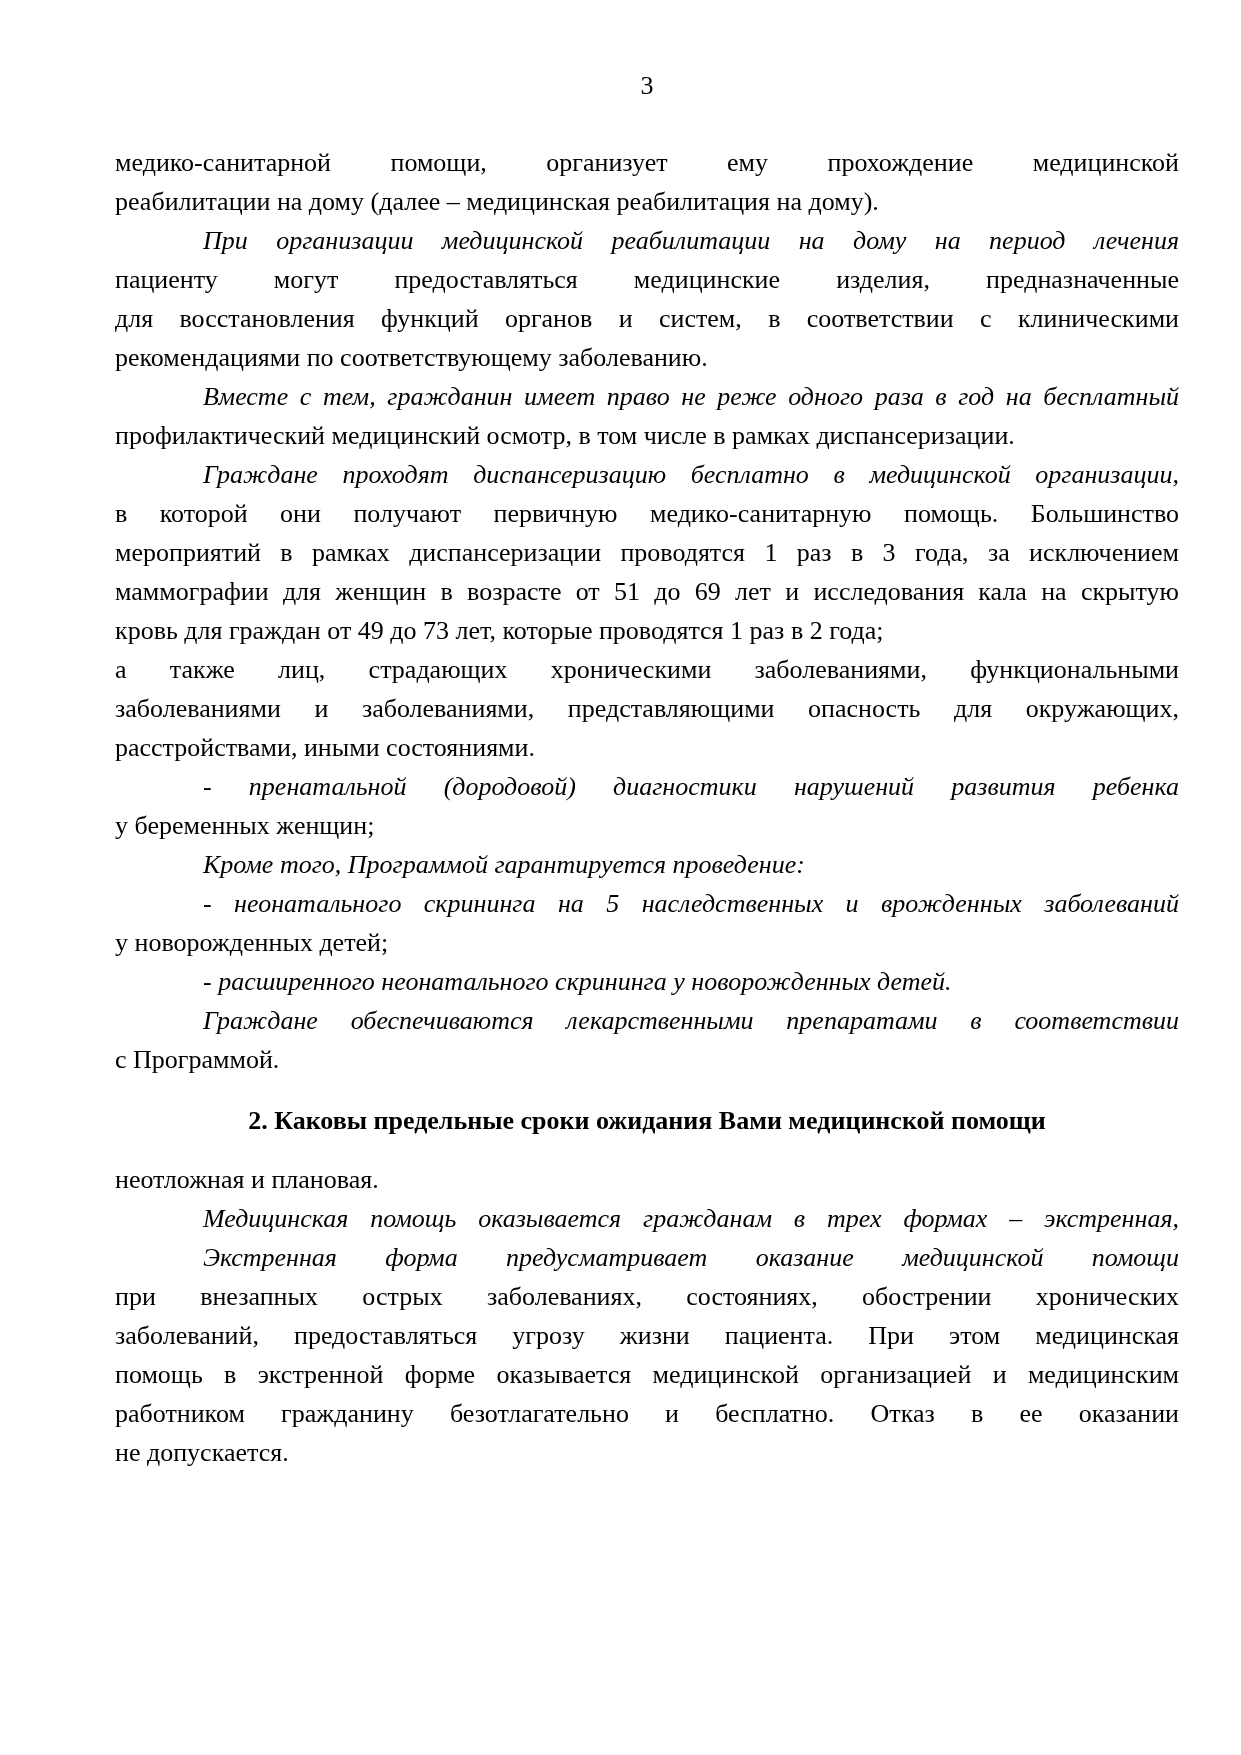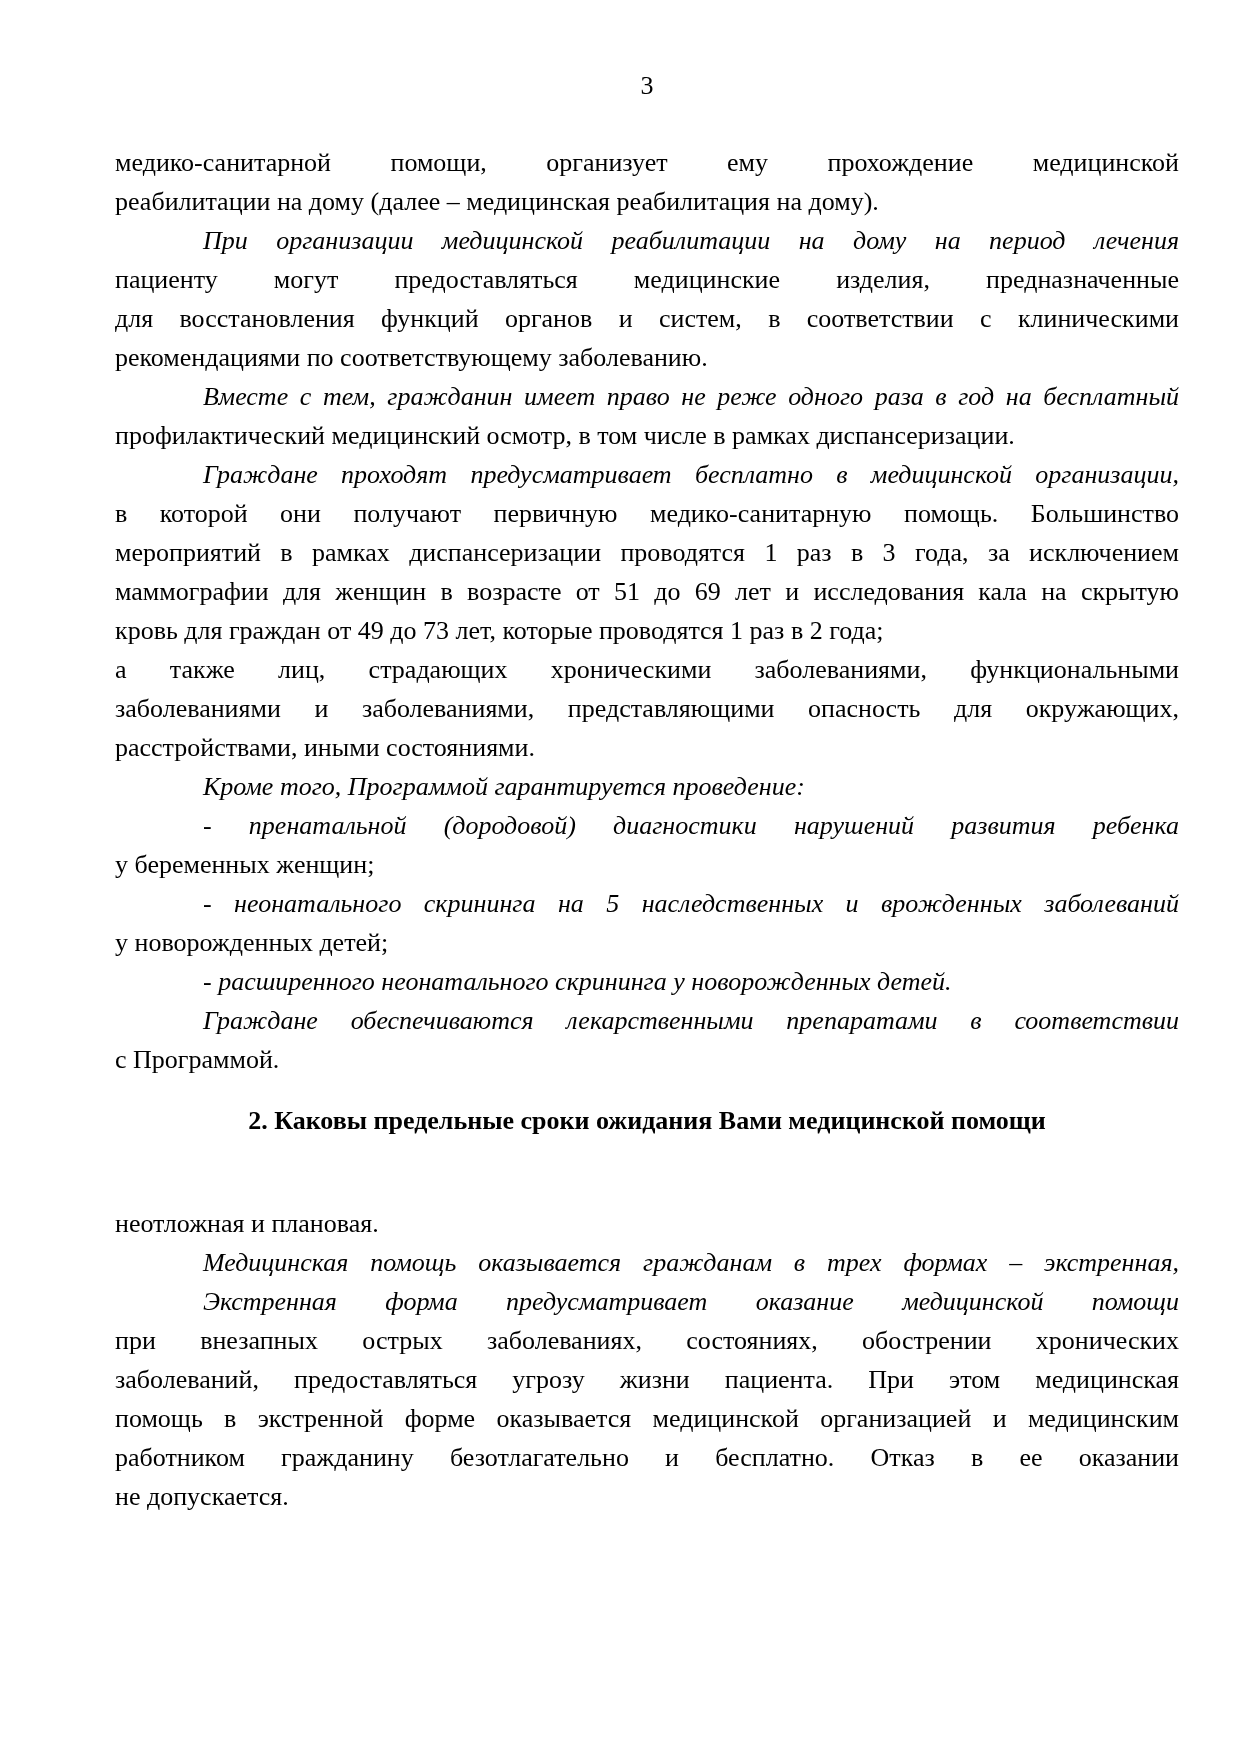--- a/index.html
+++ b/index.html
@@ -36,21 +36,21 @@
     padding-left: 88px;
     font-style: italic;
   }
   .ln.last {
     text-align-last: left;
   }
   .heading {
     font-weight: bold;
     text-align: center;
     margin-top: 22px;
-    margin-bottom: 64px;
+    margin-bottom: 20px;
     font-family: Liberation Serif, serif;
   }
 </style>
 </head>
 <body>
 
 <div class="page">
 
   <div class="page-number">3</div>
 
@@ -67,40 +67,40 @@
       <div class="ln">для восстановления функций органов и систем, в соответствии с клиническими</div>
       <div class="ln last">рекомендациями по соответствующему заболеванию.</div>
     </div>
 
     <div class="para">
       <div class="ln first">Вместе с тем, гражданин имеет право не реже одного раза в год на бесплатный</div>
       <div class="ln last">профилактический медицинский осмотр, в том числе в рамках диспансеризации.</div>
     </div>
 
     <div class="para">
-      <div class="ln first">Граждане проходят предусматривает бесплатно в медицинской организации,</div>
+      <div class="ln first">Граждане проходят диспансеризацию бесплатно в медицинской организации,</div>
       <div class="ln">в которой они получают первичную медико-санитарную помощь. Большинство</div>
       <div class="ln">мероприятий в рамках диспансеризации проводятся 1 раз в 3 года, за исключением</div>
       <div class="ln">маммографии для женщин в возрасте от 51 до 69 лет и исследования кала на скрытую</div>
       <div class="ln last">кровь для граждан от 49 до 73 лет, которые проводятся 1 раз в 2 года;</div>
     </div>
 
     <div class="para">
       <div class="ln">а также лиц, страдающих хроническими заболеваниями, функциональными</div>
       <div class="ln">заболеваниями и заболеваниями, представляющими опасность для окружающих,</div>
       <div class="ln last">расстройствами, иными состояниями.</div>
     </div>
 
     <div class="para">
-      <div class="ln first last">Кроме того, Программой гарантируется проведение:</div>
+      <div class="ln first">- пренатальной (дородовой) диагностики нарушений развития ребенка</div>
+      <div class="ln last">у беременных женщин;</div>
     </div>
 
     <div class="para">
-      <div class="ln first">- пренатальной (дородовой) диагностики нарушений развития ребенка</div>
-      <div class="ln last">у беременных женщин;</div>
+      <div class="ln first last">Кроме того, Программой гарантируется проведение:</div>
     </div>
 
 
     <div class="para">
       <div class="ln first">- неонатального скрининга на 5 наследственных и врожденных заболеваний</div>
       <div class="ln last">у новорожденных детей;</div>
     </div>
 
     <div class="para">
       <div class="ln first last">- расширенного неонатального скрининга у новорожденных детей.</div>

